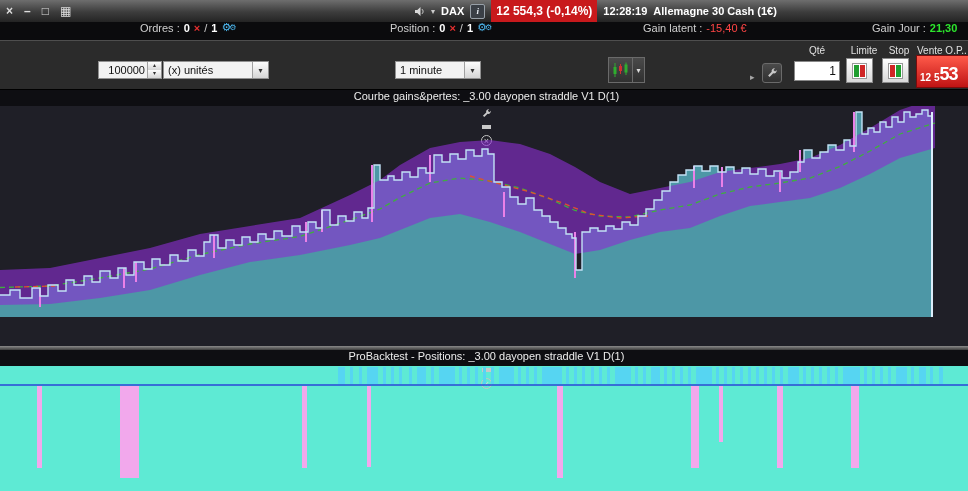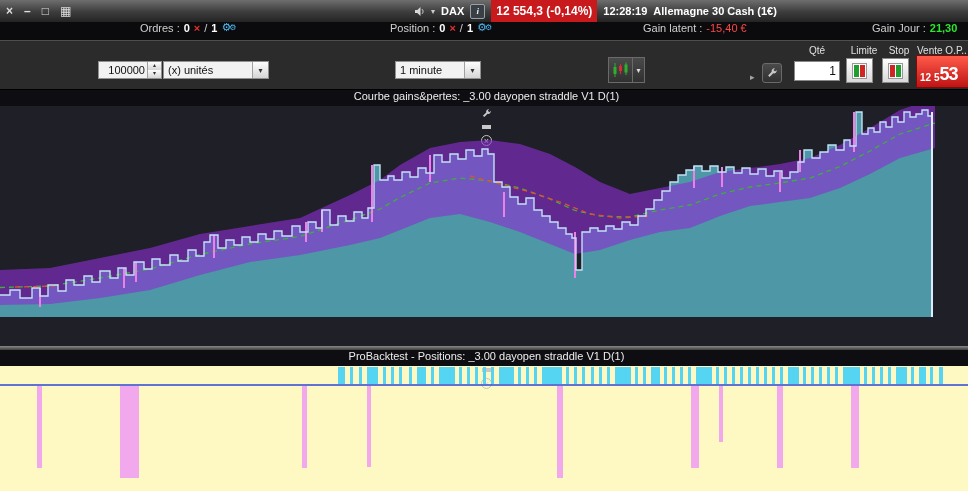--- a/index.html
+++ b/index.html
@@ -52,21 +52,21 @@
     border:1px solid #8a8a8a;box-sizing:border-box;display:flex;align-items:center;justify-content:center;}
   .tbl-icon{display:flex;gap:1px;background:#fff;border:1px solid #999;padding:1px;}
   .tbl-icon i{display:block;width:5px;height:12px;}
   .sell-btn{position:absolute;left:916px;top:14px;width:58px;height:33px;
     background:linear-gradient(#ff5a4a,#bf1414);border:1px solid #7a0c0c;box-sizing:border-box;
     color:#fff;display:flex;align-items:flex-end;padding:2px 0 2px 3px;overflow:hidden;}
   .sell-small{font-size:10px;font-weight:bold;line-height:14px;}
   .sell-big{font-size:18px;font-weight:bold;letter-spacing:-1px;line-height:22px;}
   
   .chart-panel{position:absolute;top:90px;left:0;width:968px;height:256px;background:#1f1f27;}
-  .bt-panel{position:absolute;top:350px;left:0;width:968px;height:141px;background:#fef9c3;}
+  .bt-panel{position:absolute;top:350px;left:0;width:968px;height:141px;background:#5eead4;}
   .panel-titlebar{height:16px;background:#0e0e12;display:flex;align-items:center;gap:6px;
     padding-left:5px;font-size:11px;color:#ececec;white-space:nowrap;flex-direction:column;}
   .panel-divider{position:absolute;top:346px;left:0;width:968px;height:4px;background:linear-gradient(#8a8a8a,#3d3d3d);}
   .win-icon{width:9px;height:8px;border:1px solid #c8c8c8;border-top-width:3px;box-sizing:border-box;display:inline-block;}
   .close-icon{width:11px;height:11px;border-radius:50%;border:1px solid #c4c4c4;color:#d8d8d8;
     font-size:9px;line-height:10px;text-align:center;display:inline-block;box-sizing:border-box;}
   .mini-wrench{display:inline-flex;}
   #equity-svg{position:absolute;top:16px;left:0;}
   #positions-svg{position:absolute;top:16px;left:0;}
 </style>

